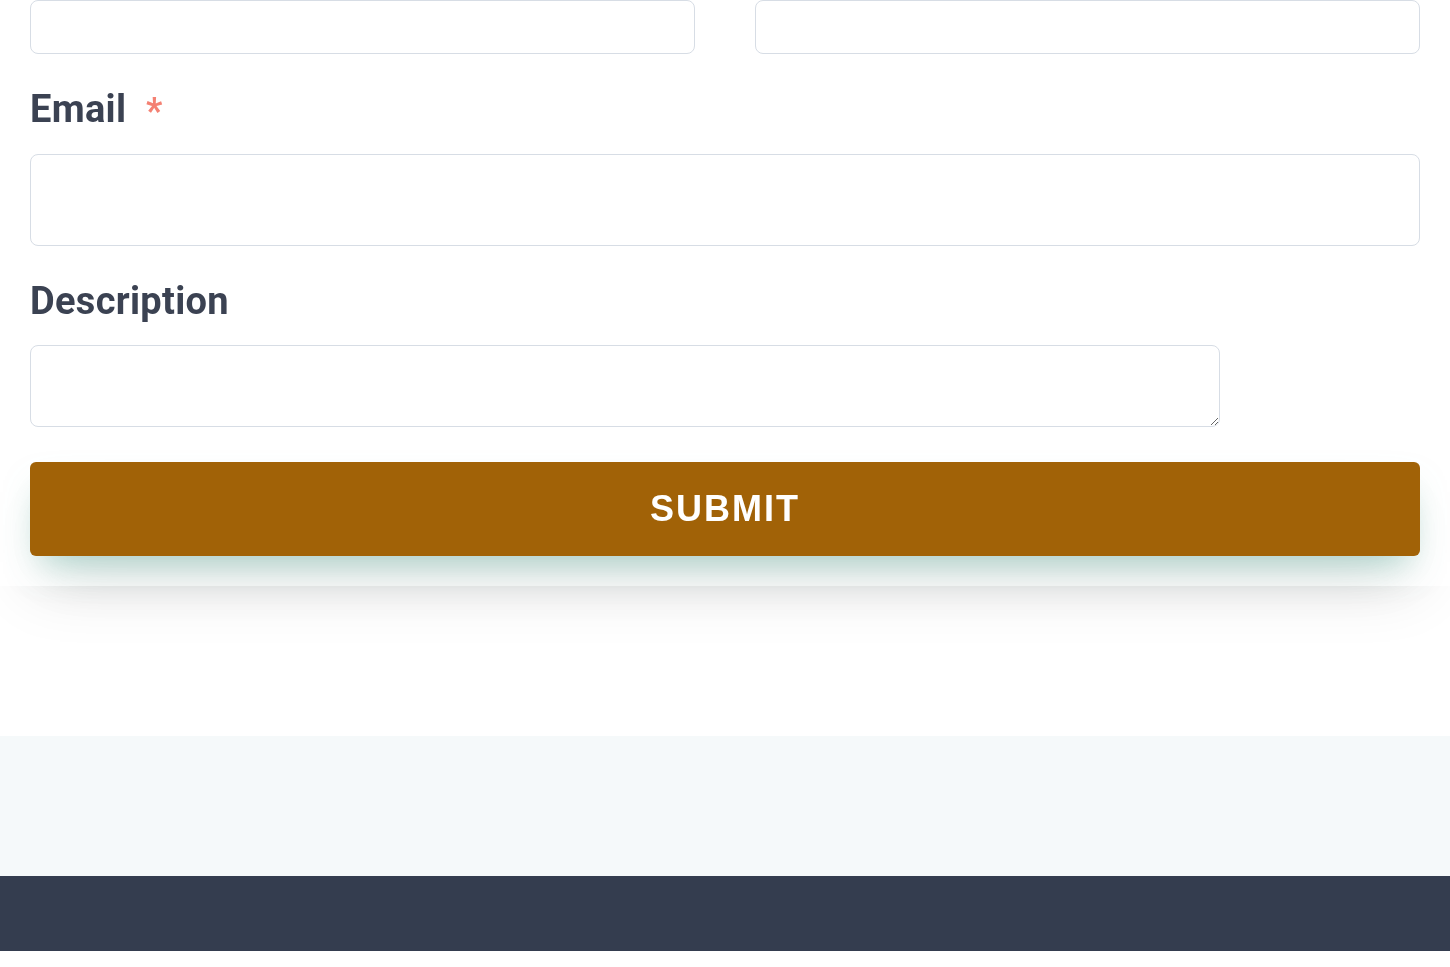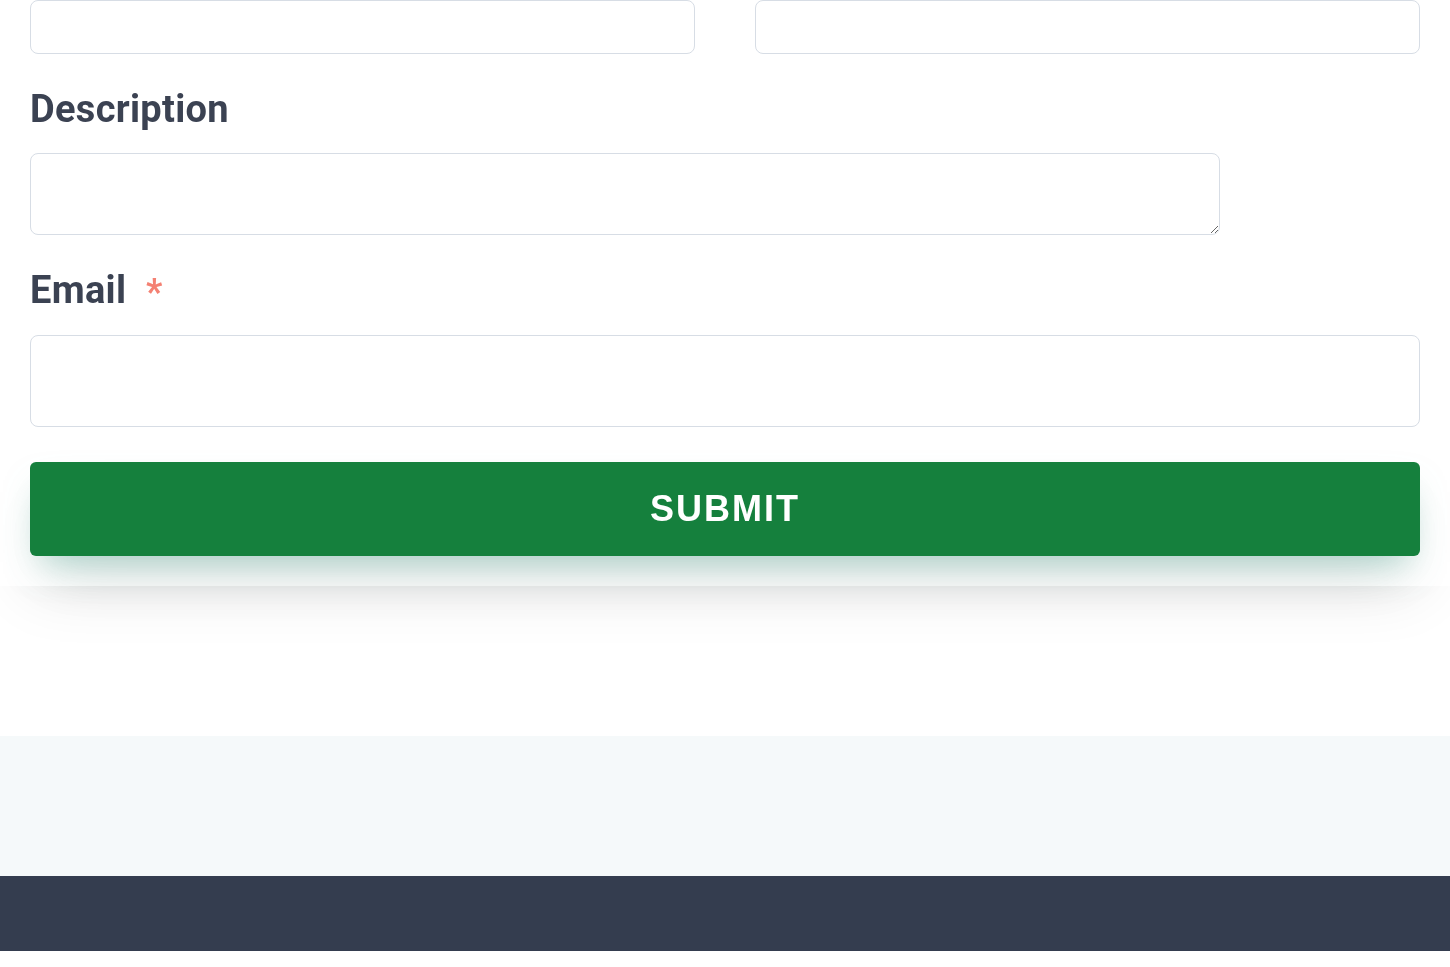--- a/index.html
+++ b/index.html
@@ -72,21 +72,21 @@
     padding: 16px 18px;
     outline: none;
     resize: both;
     display: block;
   }
   .submit-btn {
     display: block;
     width: 100%;
     border: none;
     border-radius: 6px;
-    background: #15803d;
+    background: #a16207;
     color: #ffffff;
     font-size: 36px;
     font-weight: 700;
     letter-spacing: 2px;
     padding: 26px 0;
     text-transform: uppercase;
     cursor: pointer;
     margin-top: 30px;
     box-shadow: 0 18px 35px -12px rgba(112,186,169,0.55), 0 30px 60px -25px rgba(0,0,0,0.18);
   }
@@ -113,31 +113,31 @@
       <div class="col">
         <input type="text" class="input-text" value="" style="">
       </div>
       <div class="col">
         <input type="text" class="input-text" value="" style="">
       </div>
     </div>
 
     <div class="field-block">
       <div class="field-label">
-        <span>Description</span>
+        <span>Email</span>
+        <span class="required-mark">*</span>
       </div>
-      <textarea class="textarea-desc" style=""></textarea>
+      <input type="email" class="input-email" value="" style="">
     </div>
 
     <div class="field-block">
       <div class="field-label">
-        <span>Email</span>
-        <span class="required-mark">*</span>
+        <span>Description</span>
       </div>
-      <input type="email" class="input-email" value="" style="">
+      <textarea class="textarea-desc" style=""></textarea>
     </div>
 
     <button type="submit" class="submit-btn">SUBMIT</button>
 
   </div>
 
   <div class="spacer-before-light"></div>
   <div class="light-strip"></div>
   <div class="dark-strip"></div>
 

